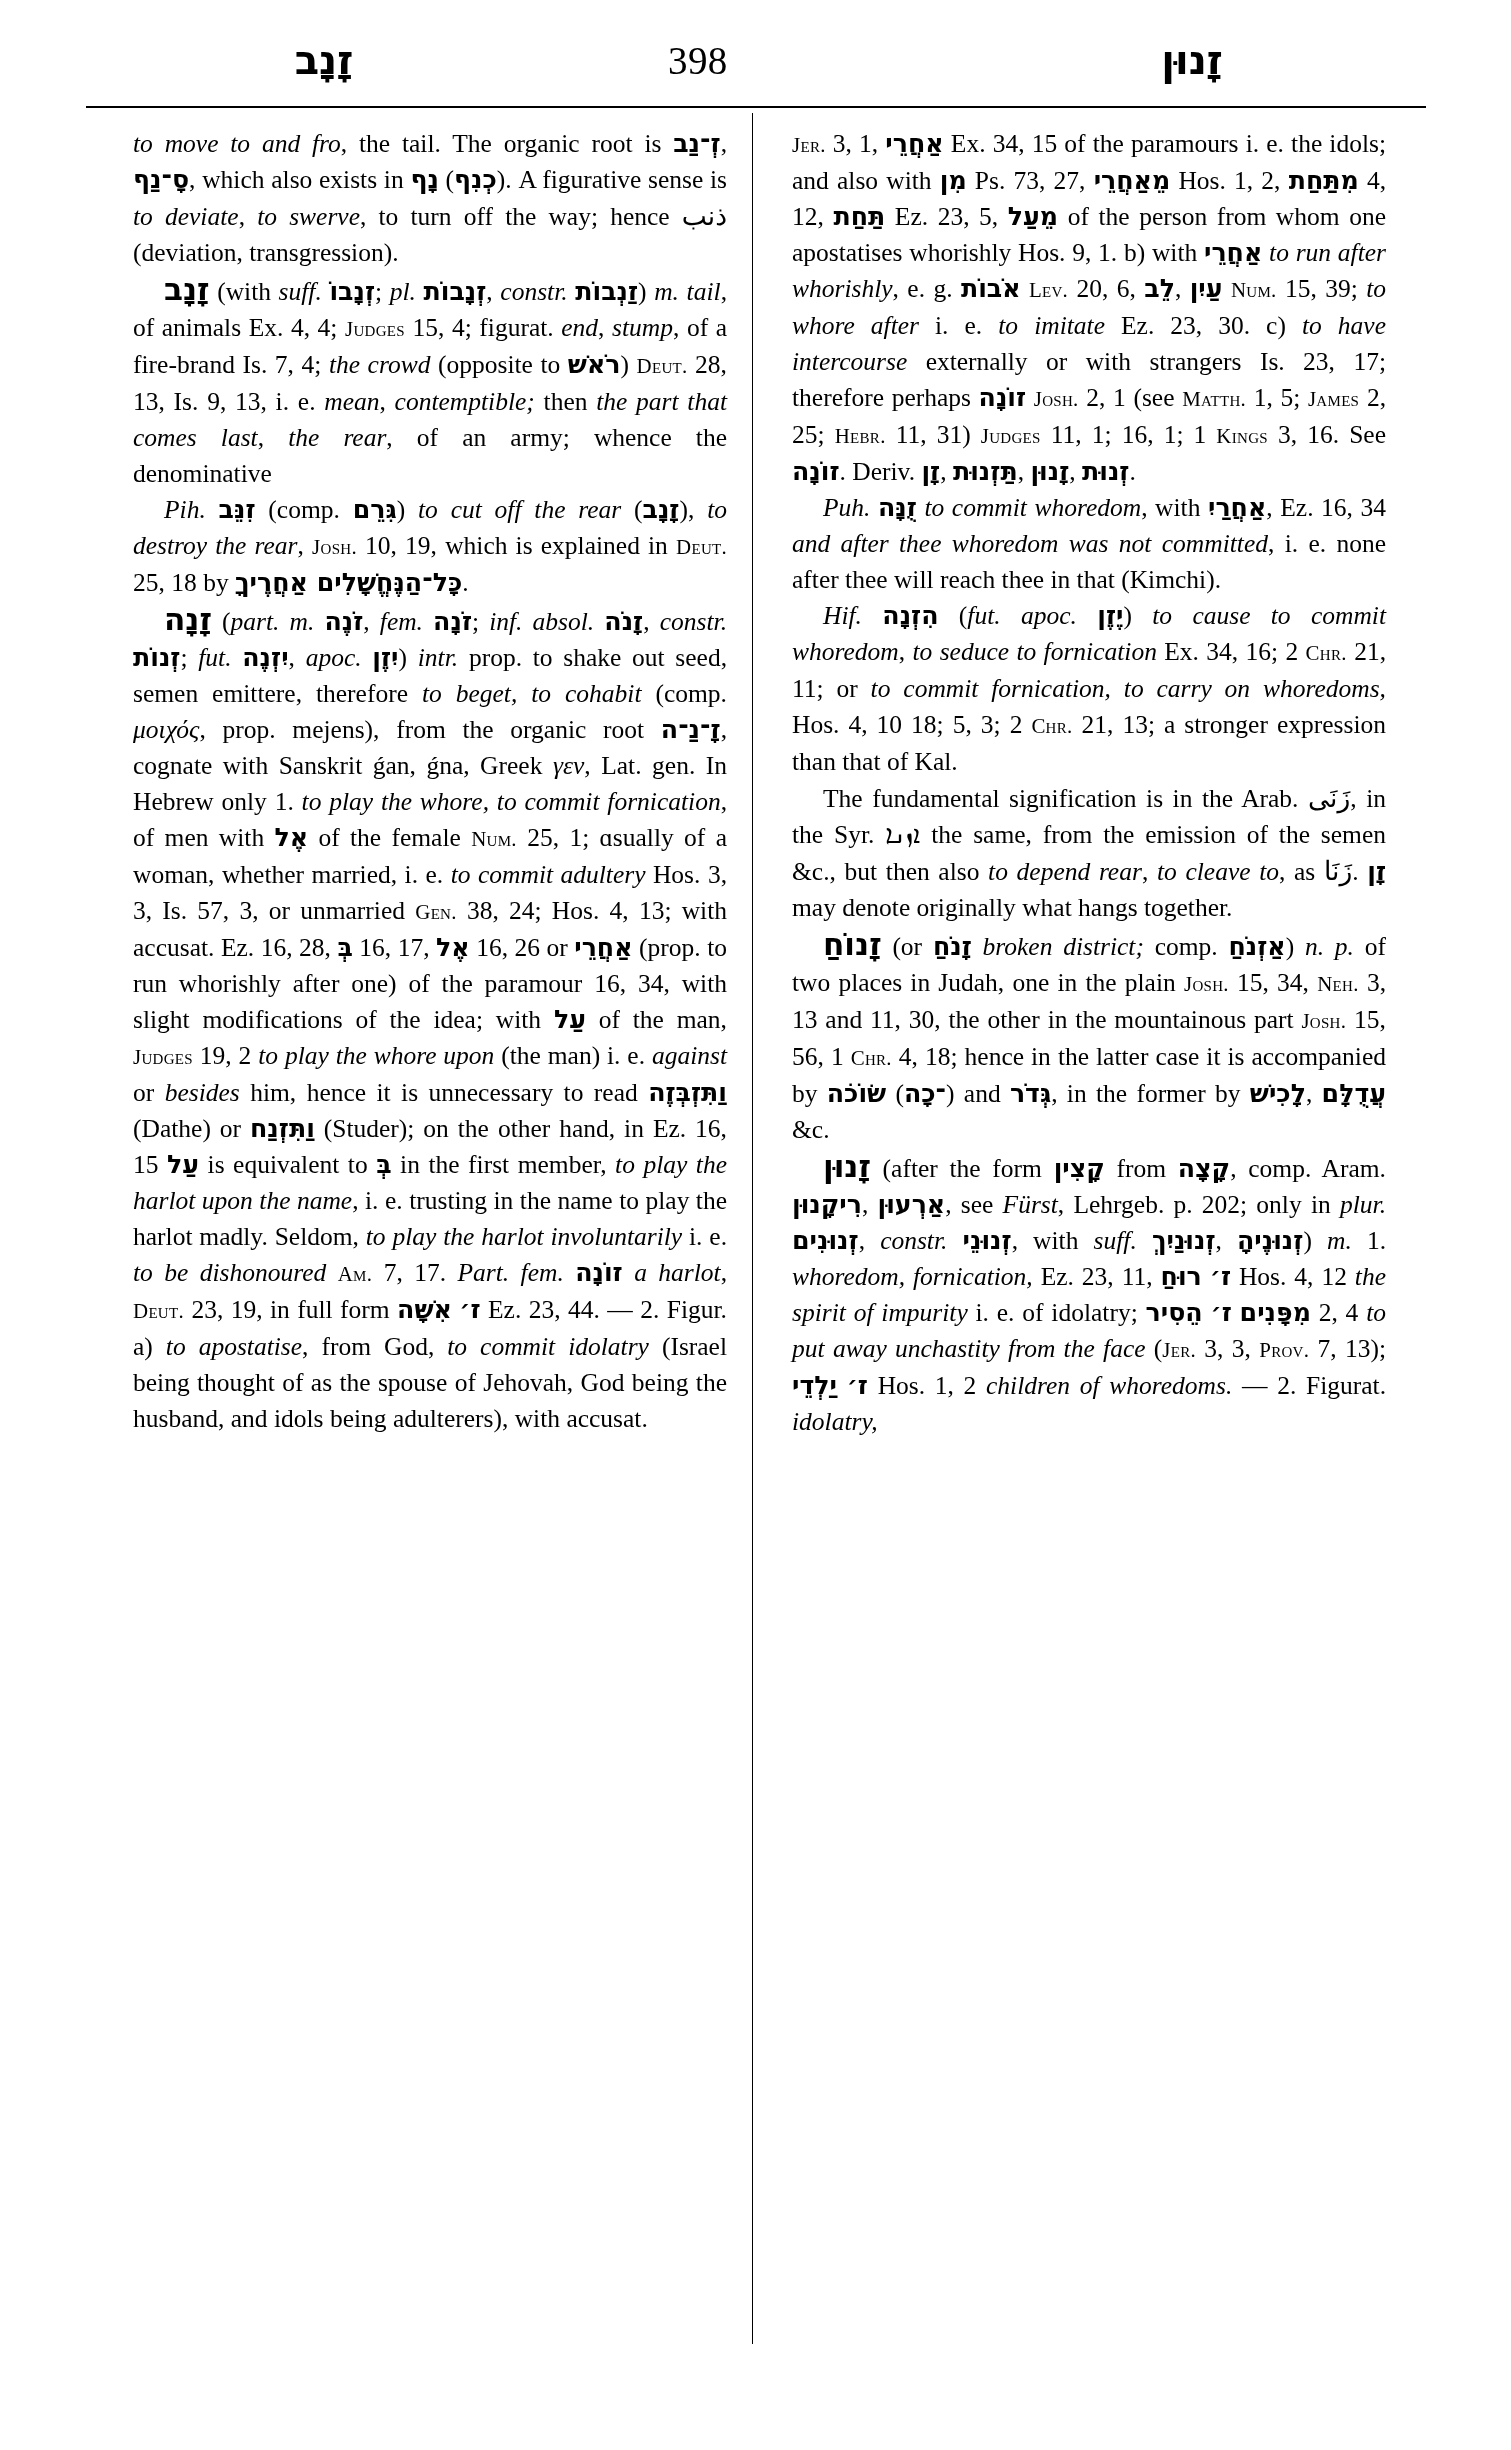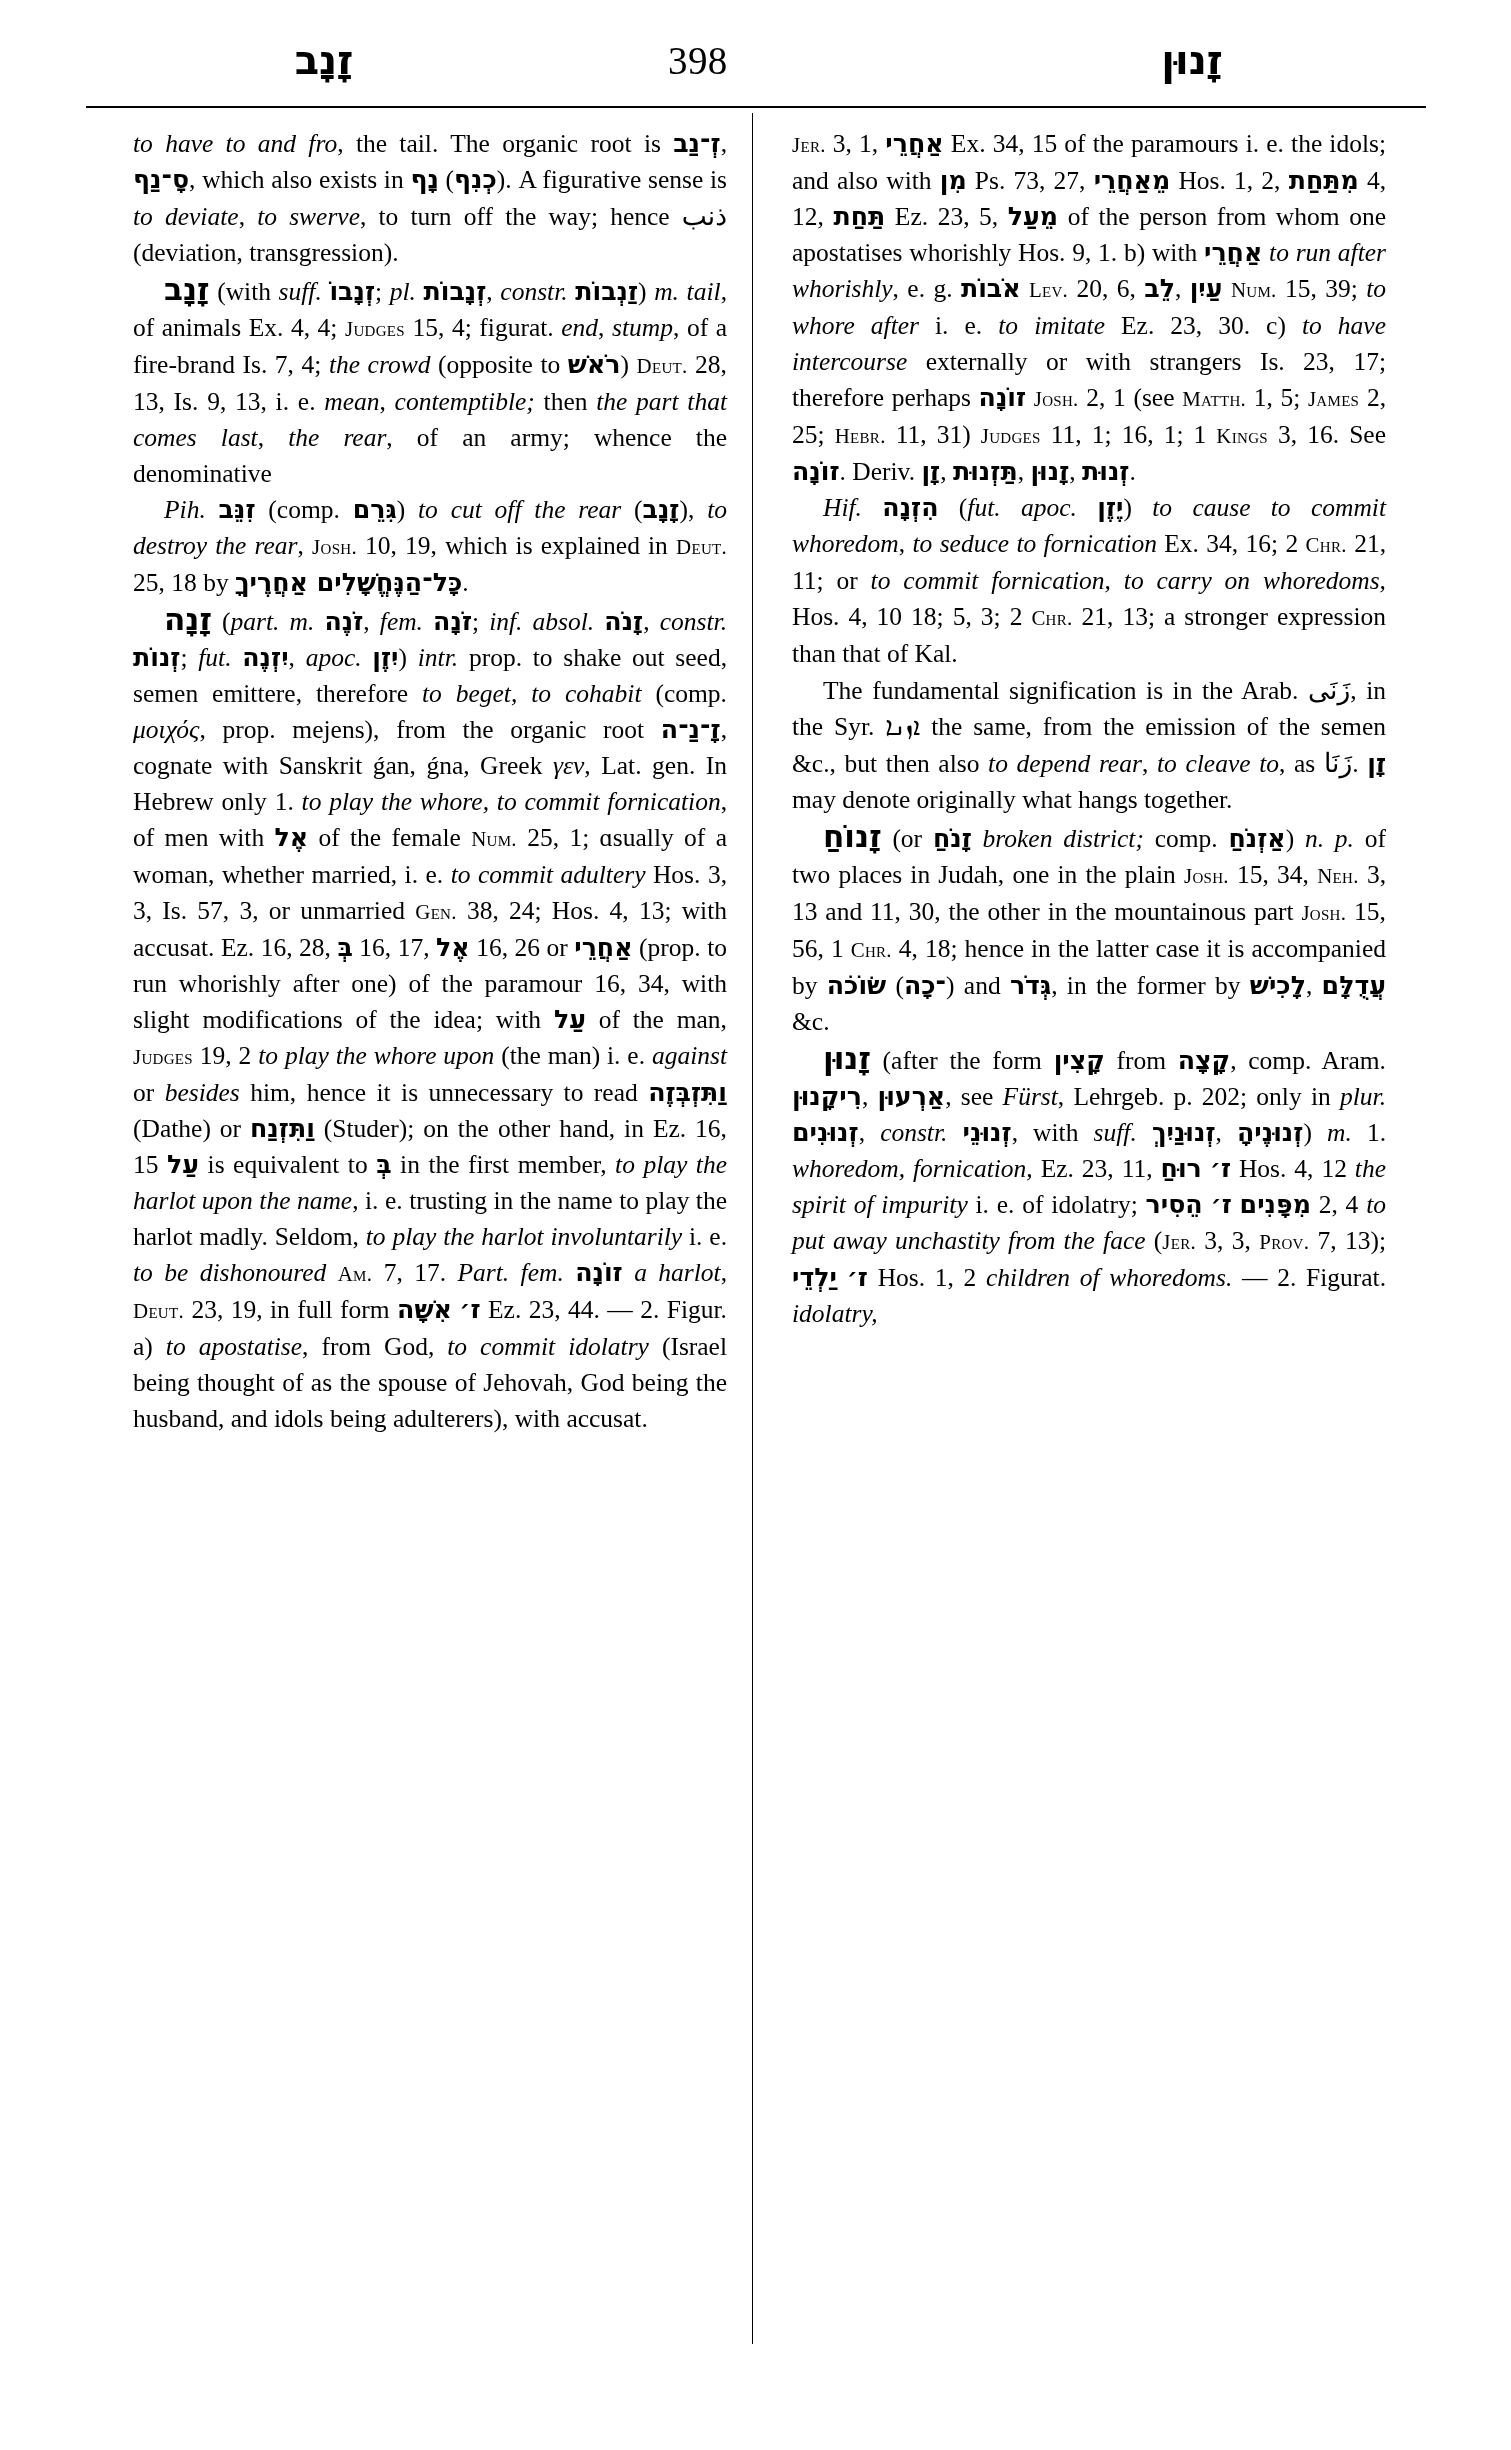--- a/index.html
+++ b/index.html
@@ -152,34 +152,35 @@
   </div>
 
   <div class="rule"></div>
 
   <div class="columns">
 
     <div class="divider"></div>
 
     <div class="col col-left">
 
-      <p class="para"><i>to have to and fro</i>, the tail. The organic root is <span class="heb">זְ־נַב</span>, <span class="heb">סָ־נַף</span>, which also exists in <span class="heb">נָף</span> (<span class="heb">כְנִף</span>). A figurative sense is <i>to deviate</i>, <i>to swerve</i>, to turn off the way; hence <span class="arab">ذنب</span> (deviation, transgression).</p>
+      <p class="para"><i>to move to and fro</i>, the tail. The organic root is <span class="heb">זְ־נַב</span>, <span class="heb">סָ־נַף</span>, which also exists in <span class="heb">נָף</span> (<span class="heb">כְנִף</span>). A figurative sense is <i>to deviate</i>, <i>to swerve</i>, to turn off the way; hence <span class="arab">ذنب</span> (deviation, transgression).</p>
 
       <p class="para indent"><span class="lemma">זָנָב</span> (with <i>suff.</i> <span class="heb">זְנָבוֹ</span>; <i>pl.</i> <span class="heb">זְנָבוֹת</span>, <i>constr.</i> <span class="heb">זַנְבוֹת</span>) <i>m.</i> <i>tail</i>, of animals Ex. 4, 4; <span class="sc sc-fallback">Judges</span> 15, 4; figurat. <i>end</i>, <i>stump</i>, of a fire-brand Is. 7, 4; <i>the crowd</i> (opposite to <span class="heb">רֹאשׁ</span>) <span class="sc sc-fallback">Deut.</span> 28, 13, Is. 9, 13, i. e. <i>mean</i>, <i>contemptible;</i> then <i>the part that comes last</i>, <i>the rear</i>, of an army; whence the denominative</p>
 
       <p class="para indent"><i>Pih.</i> <span class="heb">זִנֵּב</span> (comp. <span class="heb">גִּרֵם</span>) <i>to cut off the rear</i> (<span class="heb">זָנָב</span>), <i>to destroy the rear</i>, <span class="sc sc-fallback">Josh.</span> 10, 19, which is explained in <span class="sc sc-fallback">Deut.</span> 25, 18 by <span class="heb">כָּל־הַנֶּחֱשָׁלִים אַחֲרֶיךָ</span>.</p>
 
       <p class="para indent"><span class="lemma">זָנָה</span> (<i>part. m.</i> <span class="heb">זֹנֶה</span>, <i>fem.</i> <span class="heb">זֹנָה</span>; <i>inf. absol.</i> <span class="heb">זָנֹה</span>, <i>constr.</i> <span class="heb">זְנוֹת</span>; <i>fut.</i> <span class="heb">יִזְנֶה</span>, <i>apoc.</i> <span class="heb">יִזֶן</span>) <i>intr.</i> prop. to shake out seed, semen emittere, therefore <i>to beget, to cohabit</i> (comp. <span class="grk">μοιχός</span>, prop. mejens), from the organic root <span class="heb">זָ־נַ־ה</span>, cognate with Sanskrit ǵan, ǵna, Greek <span class="grk">γεν</span>, Lat. gen. In Hebrew only 1. <i>to play the whore, to commit fornication</i>, of men with <span class="heb">אֶל</span> of the female <span class="sc sc-fallback">Num.</span> 25, 1; ɑsually of a woman, whether married, i. e. <i>to commit adultery</i> Hos. 3, 3, Is. 57, 3, or unmarried <span class="sc sc-fallback">Gen.</span> 38, 24; Hos. 4, 13; with accusat. Ez. 16, 28, <span class="heb">בְּ</span> 16, 17, <span class="heb">אֶל</span> 16, 26 or <span class="heb">אַחֲרֵי</span> (prop. to run whorishly after one) of the paramour 16, 34, with slight modifications of the idea; with <span class="heb">עַל</span> of the man, <span class="sc sc-fallback">Judges</span> 19, 2 <i>to play the whore upon</i> (the man) i. e. <i>against</i> or <i>besides</i> him, hence it is unnecessary to read <span class="heb">וַתִּזְבְּזֶה</span> (Dathe) or <span class="heb">וַתִּזְנַח</span> (Studer); on the other hand, in Ez. 16, 15 <span class="heb">עַל</span> is equivalent to <span class="heb">בְּ</span> in the first member, <i>to play the harlot upon the name</i>, i. e. trusting in the name to play the harlot madly. Seldom, <i>to play the harlot involuntarily</i> i. e. <i>to be dishonoured</i> <span class="sc sc-fallback">Am.</span> 7, 17. <i>Part. fem.</i> <span class="heb">זוֹנָה</span> <i>a harlot</i>, <span class="sc sc-fallback">Deut.</span> 23, 19, in full form <span class="heb">אִשָּׁה</span> <span class="heb">ז׳</span> Ez. 23, 44. — 2. Figur. a) <i>to apostatise</i>, from God, <i>to commit idolatry</i> (Israel being thought of as the spouse of Jehovah, God being the husband, and idols being adulterers), with accusat.</p>
 
     </div>
 
     <div class="col col-right">
 
       <p class="para"><span class="sc sc-fallback">Jer.</span> 3, 1, <span class="heb">אַחֲרֵי</span> Ex. 34, 15 of the paramours i. e. the idols; and also with <span class="heb">מִן</span> Ps. 73, 27, <span class="heb">מֵאַחֲרֵי</span> Hos. 1, 2, <span class="heb">מִתַּחַת</span> 4, 12, <span class="heb">תַּחַת</span> Ez. 23, 5, <span class="heb">מֵעַל</span> of the person from whom one apostatises whorishly Hos. 9, 1. b) with <span class="heb">אַחֲרֵי</span> <i>to run after whorishly</i>, e. g. <span class="heb">אֹבוֹת</span> <span class="sc sc-fallback">Lev.</span> 20, 6, <span class="heb">לֵב</span>, <span class="heb">עַיִן</span> <span class="sc sc-fallback">Num.</span> 15, 39; <i>to whore after</i> i. e. <i>to imitate</i> Ez. 23, 30. c) <i>to have intercourse</i> externally or with strangers Is. 23, 17; therefore perhaps <span class="heb">זוֹנָה</span> <span class="sc sc-fallback">Josh.</span> 2, 1 (see <span class="sc sc-fallback">Matth.</span> 1, 5; <span class="sc sc-fallback">James</span> 2, 25; <span class="sc sc-fallback">Hebr.</span> 11, 31) <span class="sc sc-fallback">Judges</span> 11, 1; 16, 1; 1 <span class="sc sc-fallback">Kings</span> 3, 16. See <span class="heb">זוֹנָה</span>. Deriv. <span class="heb">זָן</span>, <span class="heb">תַּזְנוּת</span>, <span class="heb">זָנוּן</span>, <span class="heb">זְנוּת</span>.</p>
 
+      <p class="para indent"><i>Puh.</i> <span class="heb">זֻנָּה</span> <i>to commit whoredom</i>, with <span class="heb">אַחֲרַיִ</span>, Ez. 16, 34 <i>and after thee whoredom was not committed</i>, i. e. none after thee will reach thee in that (Kimchi).</p>
 
       <p class="para indent"><i>Hif.</i> <span class="heb">הִזְנָה</span> (<i>fut. apoc.</i> <span class="heb">יֶזֶן</span>) <i>to cause to commit whoredom</i>, <i>to seduce to fornication</i> Ex. 34, 16; 2 <span class="sc sc-fallback">Chr.</span> 21, 11; or <i>to commit fornication, to carry on whoredoms,</i> Hos. 4, 10 18; 5, 3; 2 <span class="sc sc-fallback">Chr.</span> 21, 13; a stronger expression than that of Kal.</p>
 
       <p class="para indent">The fundamental signification is in the Arab. <span class="arab">زَنَى</span>, in the Syr. <span class="syr">ܐܙܢܐ</span> the same, from the emission of the semen &amp;c., but then also <i>to depend rear</i>, <i>to cleave to</i>, as <span class="arab">زَنَا</span>. <span class="heb">זָן</span> may denote originally what hangs together.</p>
 
       <p class="para indent"><span class="lemma">זָנוֹחַ</span> (or <span class="heb">זָנֹחַ</span> <i>broken district;</i> comp. <span class="heb">אַזְנֹחַ</span>) <i>n. p.</i> of two places in Judah, one in the plain <span class="sc sc-fallback">Josh.</span> 15, 34, <span class="sc sc-fallback">Neh.</span> 3, 13 and 11, 30, the other in the mountainous part <span class="sc sc-fallback">Josh.</span> 15, 56, 1 <span class="sc sc-fallback">Chr.</span> 4, 18; hence in the latter case it is accompanied by <span class="heb">שׂוֹכֹה</span> (<span class="heb">־כָה</span>) and <span class="heb">גְּדֹר</span>, in the former by <span class="heb">לָכִישׁ</span>, <span class="heb">עֲדֻלָּם</span> &amp;c.</p>
 
       <p class="para indent"><span class="lemma">זָנוּן</span> (after the form <span class="heb">קָצִין</span> from <span class="heb">קָצָה</span>, comp. Aram. <span class="heb">רִיקָנוּן</span>, <span class="heb">אַרְעוּן</span>, see <i>Fürst</i>, Lehrgeb. p. 202; only in <i>plur.</i> <span class="heb">זְנוּנִים</span>, <i>constr.</i> <span class="heb">זְנוּנֵי</span>, with <i>suff.</i> <span class="heb">זְנוּנַיִךְ</span>, <span class="heb">זְנוּנֶיהָ</span>) <i>m.</i> 1. <i>whoredom, fornication,</i> Ez. 23, 11, <span class="heb">רוּחַ</span> <span class="heb">ז׳</span> Hos. 4, 12 <i>the spirit of impurity</i> i. e. of idolatry; <span class="heb">הֵסִיר</span> <span class="heb">ז׳</span> <span class="heb">מִפָּנִים</span> 2, 4 <i>to put away unchastity from the face</i> (<span class="sc sc-fallback">Jer.</span> 3, 3, <span class="sc sc-fallback">Prov.</span> 7, 13); <span class="heb">יַלְדֵי</span> <span class="heb">ז׳</span> Hos. 1, 2 <i>children of whoredoms.</i> — 2. Figurat. <i>idolatry,</i></p>
 
     </div>

